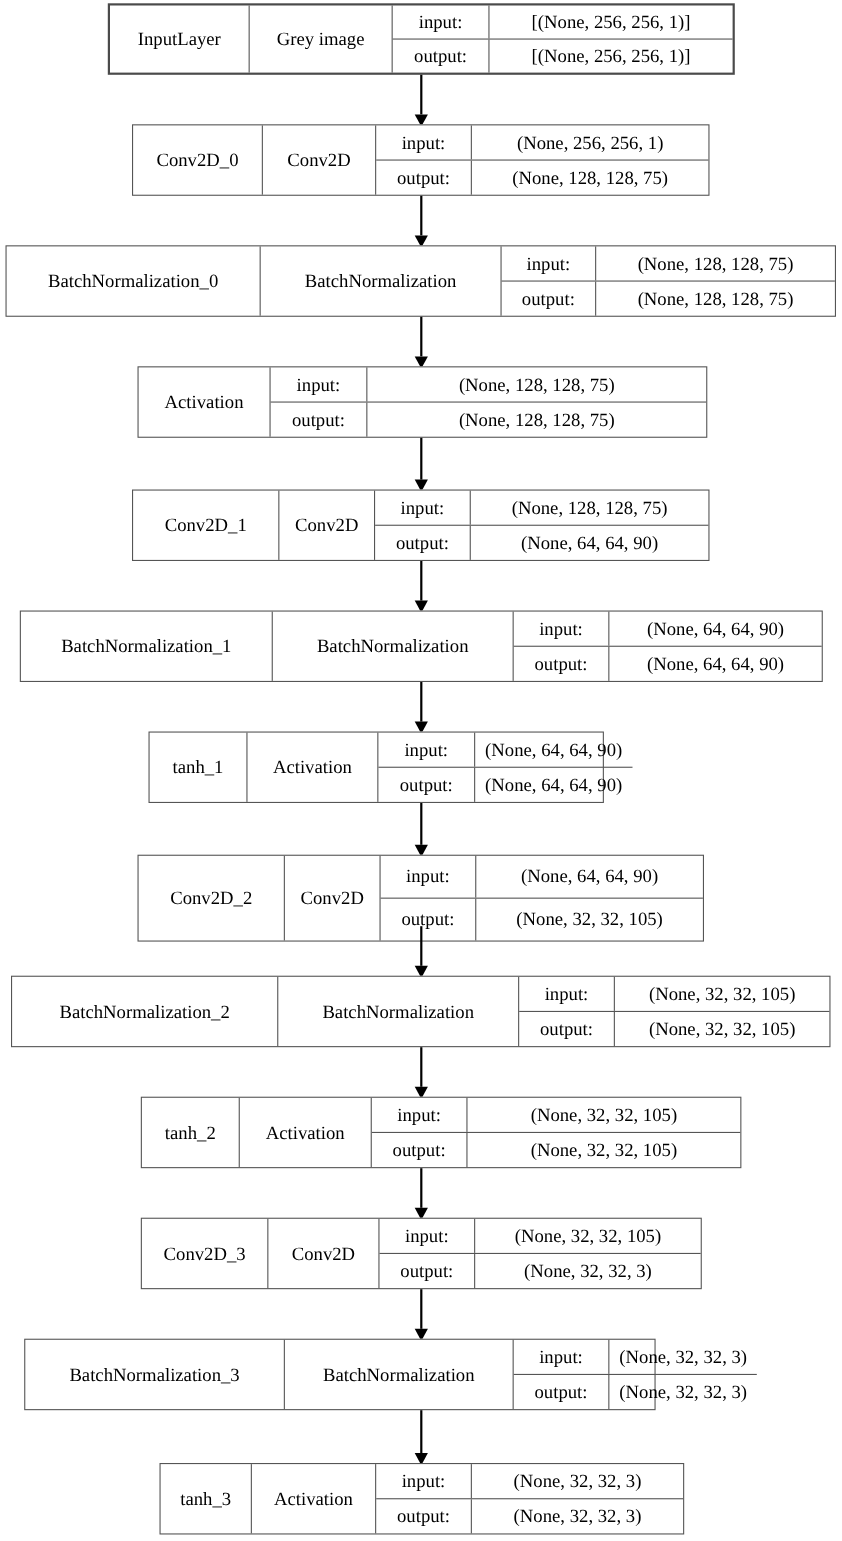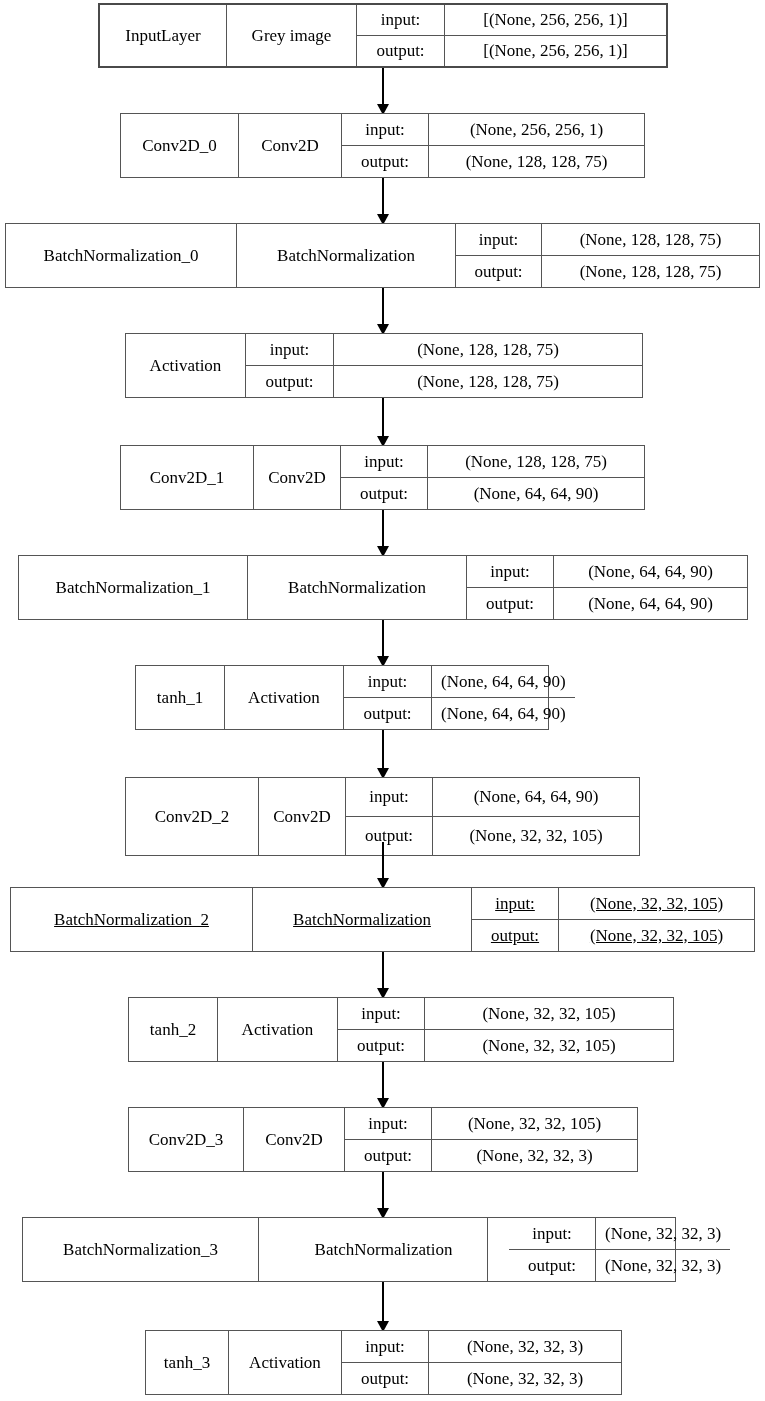--- a/index.html
+++ b/index.html
@@ -231,21 +231,21 @@
           <div class="io-shape">(None, 64, 64, 90)</div>
         </div>
         <div class="io-row">
           <div class="io-label" style="width: 87px;">output:</div>
           <div class="io-shape">(None, 32, 32, 105)</div>
         </div>
       </div>
     </div>
     <div class="arrow" style="left: 382px; top: 842px; height: 36px;"></div>
     <div class="arrow-head" style="left: 377px; top: 878px;"></div>
-    <div class="node" style="left: 10px; top: 887px; width: 745px; height: 65px; text-decoration: underline;">
+    <div class="node" style="left: 10px; top: 887px; width: 745px; height: 65px;">
       <div class="cell col-name" style="width: 242px;">BatchNormalization_2</div>
       <div class="cell col-type" style="width: 219px;">BatchNormalization</div>
       <div class="col-io">
         <div class="io-row first">
           <div class="io-label" style="width: 87px;">input:</div>
           <div class="io-shape">(None, 32, 32, 105)</div>
         </div>
         <div class="io-row">
           <div class="io-label" style="width: 87px;">output:</div>
           <div class="io-shape">(None, 32, 32, 105)</div>
@@ -279,21 +279,21 @@
           <div class="io-shape">(None, 32, 32, 105)</div>
         </div>
         <div class="io-row">
           <div class="io-label" style="width: 87px;">output:</div>
           <div class="io-shape">(None, 32, 32, 3)</div>
         </div>
       </div>
     </div>
     <div class="arrow" style="left: 382px; top: 1172px; height: 36px;"></div>
     <div class="arrow-head" style="left: 377px; top: 1208px;"></div>
-    <div class="node" style="left: 22px; top: 1217px; width: 654px; height: 65px; gap: 21px;">
+    <div class="node" style="left: 22px; top: 1217px; width: 574px; height: 65px;">
       <div class="cell col-name" style="width: 236px;">BatchNormalization_3</div>
       <div class="cell col-type" style="width: 208px;">BatchNormalization</div>
       <div class="col-io">
         <div class="io-row first">
           <div class="io-label" style="width: 87px;">input:</div>
           <div class="io-shape">(None, 32, 32, 3)</div>
         </div>
         <div class="io-row">
           <div class="io-label" style="width: 87px;">output:</div>
           <div class="io-shape">(None, 32, 32, 3)</div>

